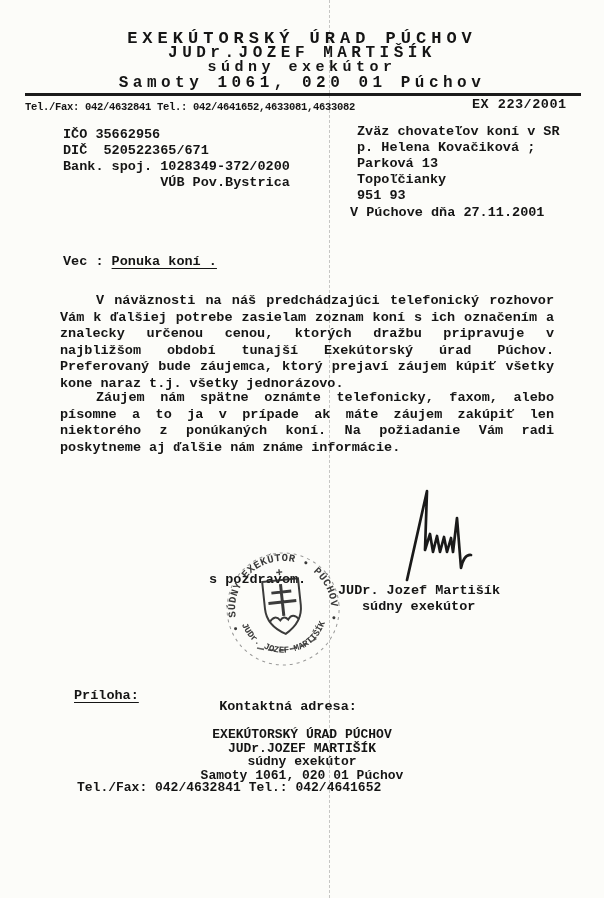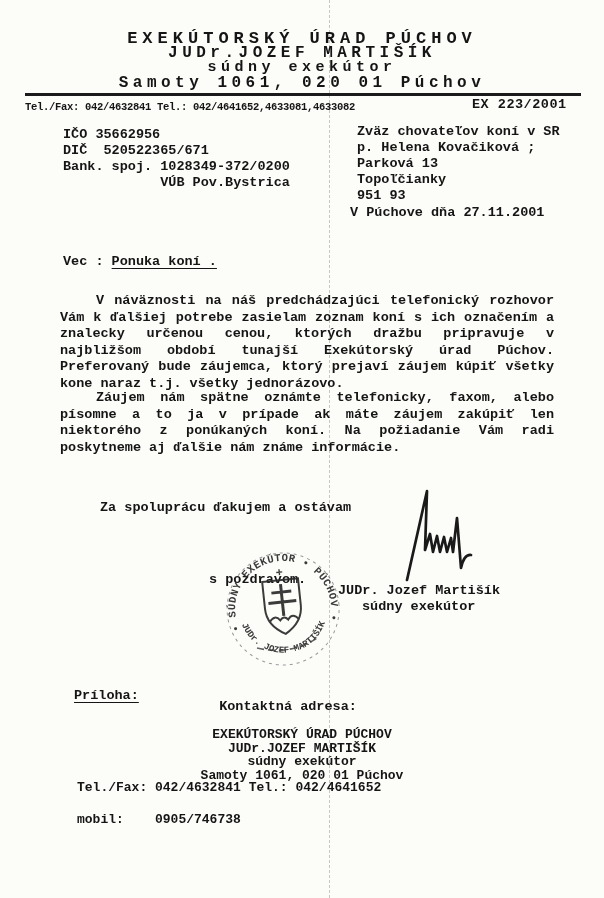--- a/index.html
+++ b/index.html
@@ -94,21 +94,20 @@
 Parková 13
 Topoľčianky
 951 93</div>
   <div class="abs date-line">V Púchove dňa 27.11.2001</div>
 
   <div class="abs subject"><span>Vec : </span><span class="u">Ponuka koní .</span></div>
 
   <div class="abs para p1">V náväznosti na náš predchádzajúci telefonický rozhovor Vám k ďalšiej potrebe zasielam zoznam koní s ich označením a znalecky určenou cenou, ktorých dražbu pripravuje v najbližšom období tunajší Exekútorský úrad Púchov. Preferovaný bude záujemca, ktorý prejaví záujem kúpiť všetky kone naraz t.j. všetky jednorázovo.</div>
   <div class="abs para p2">Záujem nám spätne oznámte telefonicky, faxom, alebo písomne a to ja v prípade ak máte záujem zakúpiť len niektorého z ponúkaných koní.  Na požiadanie Vám radi poskytneme aj ďalšie nám známe informácie.</div>
 
-  <div class="abs closing1">Za spoluprácu ďakujem a ostávam</div>
   <div class="abs closing2">s pozdravom.</div>
 
   <svg class="abs signature-svg" width="88" height="100" viewBox="0 0 88 100">
     <path d="M 11 96 L 31 7 L 29 66 L 34 50 L 37 68 L 41 52 L 44 68 L 48 53 L 51 68 L 55 54 L 57 68 L 61 34 L 65 84 Q 68 70 75 71" fill="none" stroke="#1a1a1a" stroke-width="2.7" stroke-linecap="round" stroke-linejoin="round"></path>
   </svg>
 
   <svg class="abs stamp-svg" width="122" height="118" viewBox="0 0 120 118">
     <defs>
       <path id="arcTop" d="M 14.9 76.4 A 48 48 0 1 1 105.1 76.4" fill="none"></path>
       <path id="arcBottom" d="M 17 69.1 A 44 44 0 0 0 103 69.1" fill="none"></path>
@@ -133,15 +132,14 @@
   <div class="abs signer-title">súdny exekútor</div>
 
   <div class="abs attachment-label">Príloha:</div>
 
   <div class="abs contact-heading">Kontaktná adresa:</div>
   <div class="abs contact-address pre">EXEKÚTORSKÝ ÚRAD PÚCHOV
 JUDr.JOZEF MARTIŠÍK
 súdny exekútor
 Samoty 1061, 020 01 Púchov</div>
   <div class="abs contact-phone">Tel./Fax: 042/4632841 Tel.: 042/4641652</div>
-  <div class="abs contact-mobile pre">mobil:    0905/746738</div>
 
 </div>
 
 </body></html>

